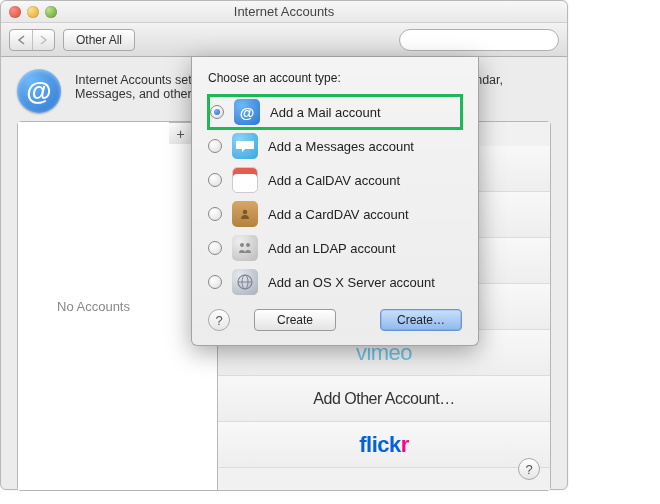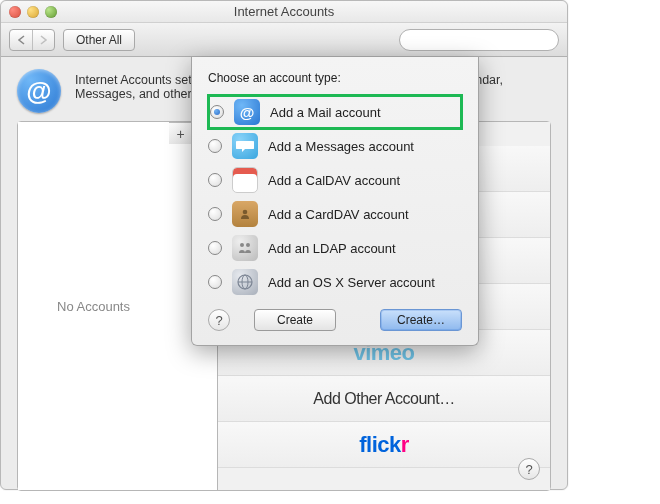--- a/index.html
+++ b/index.html
@@ -151,21 +151,21 @@
     font-size: 20px;
     letter-spacing: -0.5px;
     background: linear-gradient(#f8f8f8, #eeeeee);
   }
   .brandrow.fb { color: rgba(80,80,80,0.25); }
   .linkedin .box { background: #0077b5; color: #fff; padding: 1px 4px; border-radius: 2px; font-size: 17px; margin-left: 2px;}
   .linkedin { color: #555; }
   .yahoo { color: #8c4fa7; font-family: Georgia, serif; font-style: italic; font-weight: normal; font-size: 22px; }
   .yahoo .bang { color: #8c4fa7; }
   .aol { color: #888; font-family: Georgia, serif; font-size: 22px; font-weight: normal;}
-  .vimeo { color: #6fc4e8; font-family: sans-serif; font-weight: bold; font-size: 22px; }
+  .vimeo { color: #6fc4e8; font-family: sans-serif; font-weight: normal; font-size: 22px; }
   .flickr { color: #0063dc; font-weight: bold; font-size: 22px; }
   .flickr .r2 { color: #ff0084; }
   .other { color: #333; font-size: 16px; font-weight: normal; }
   .helpbtn {
     position: absolute;
     right: 10px; bottom: 10px;
     width: 22px; height: 22px;
     border: 1px solid #aaa; border-radius: 50%;
     background: linear-gradient(#fff,#e6e6e6);
     display: flex; align-items: center; justify-content: center;

